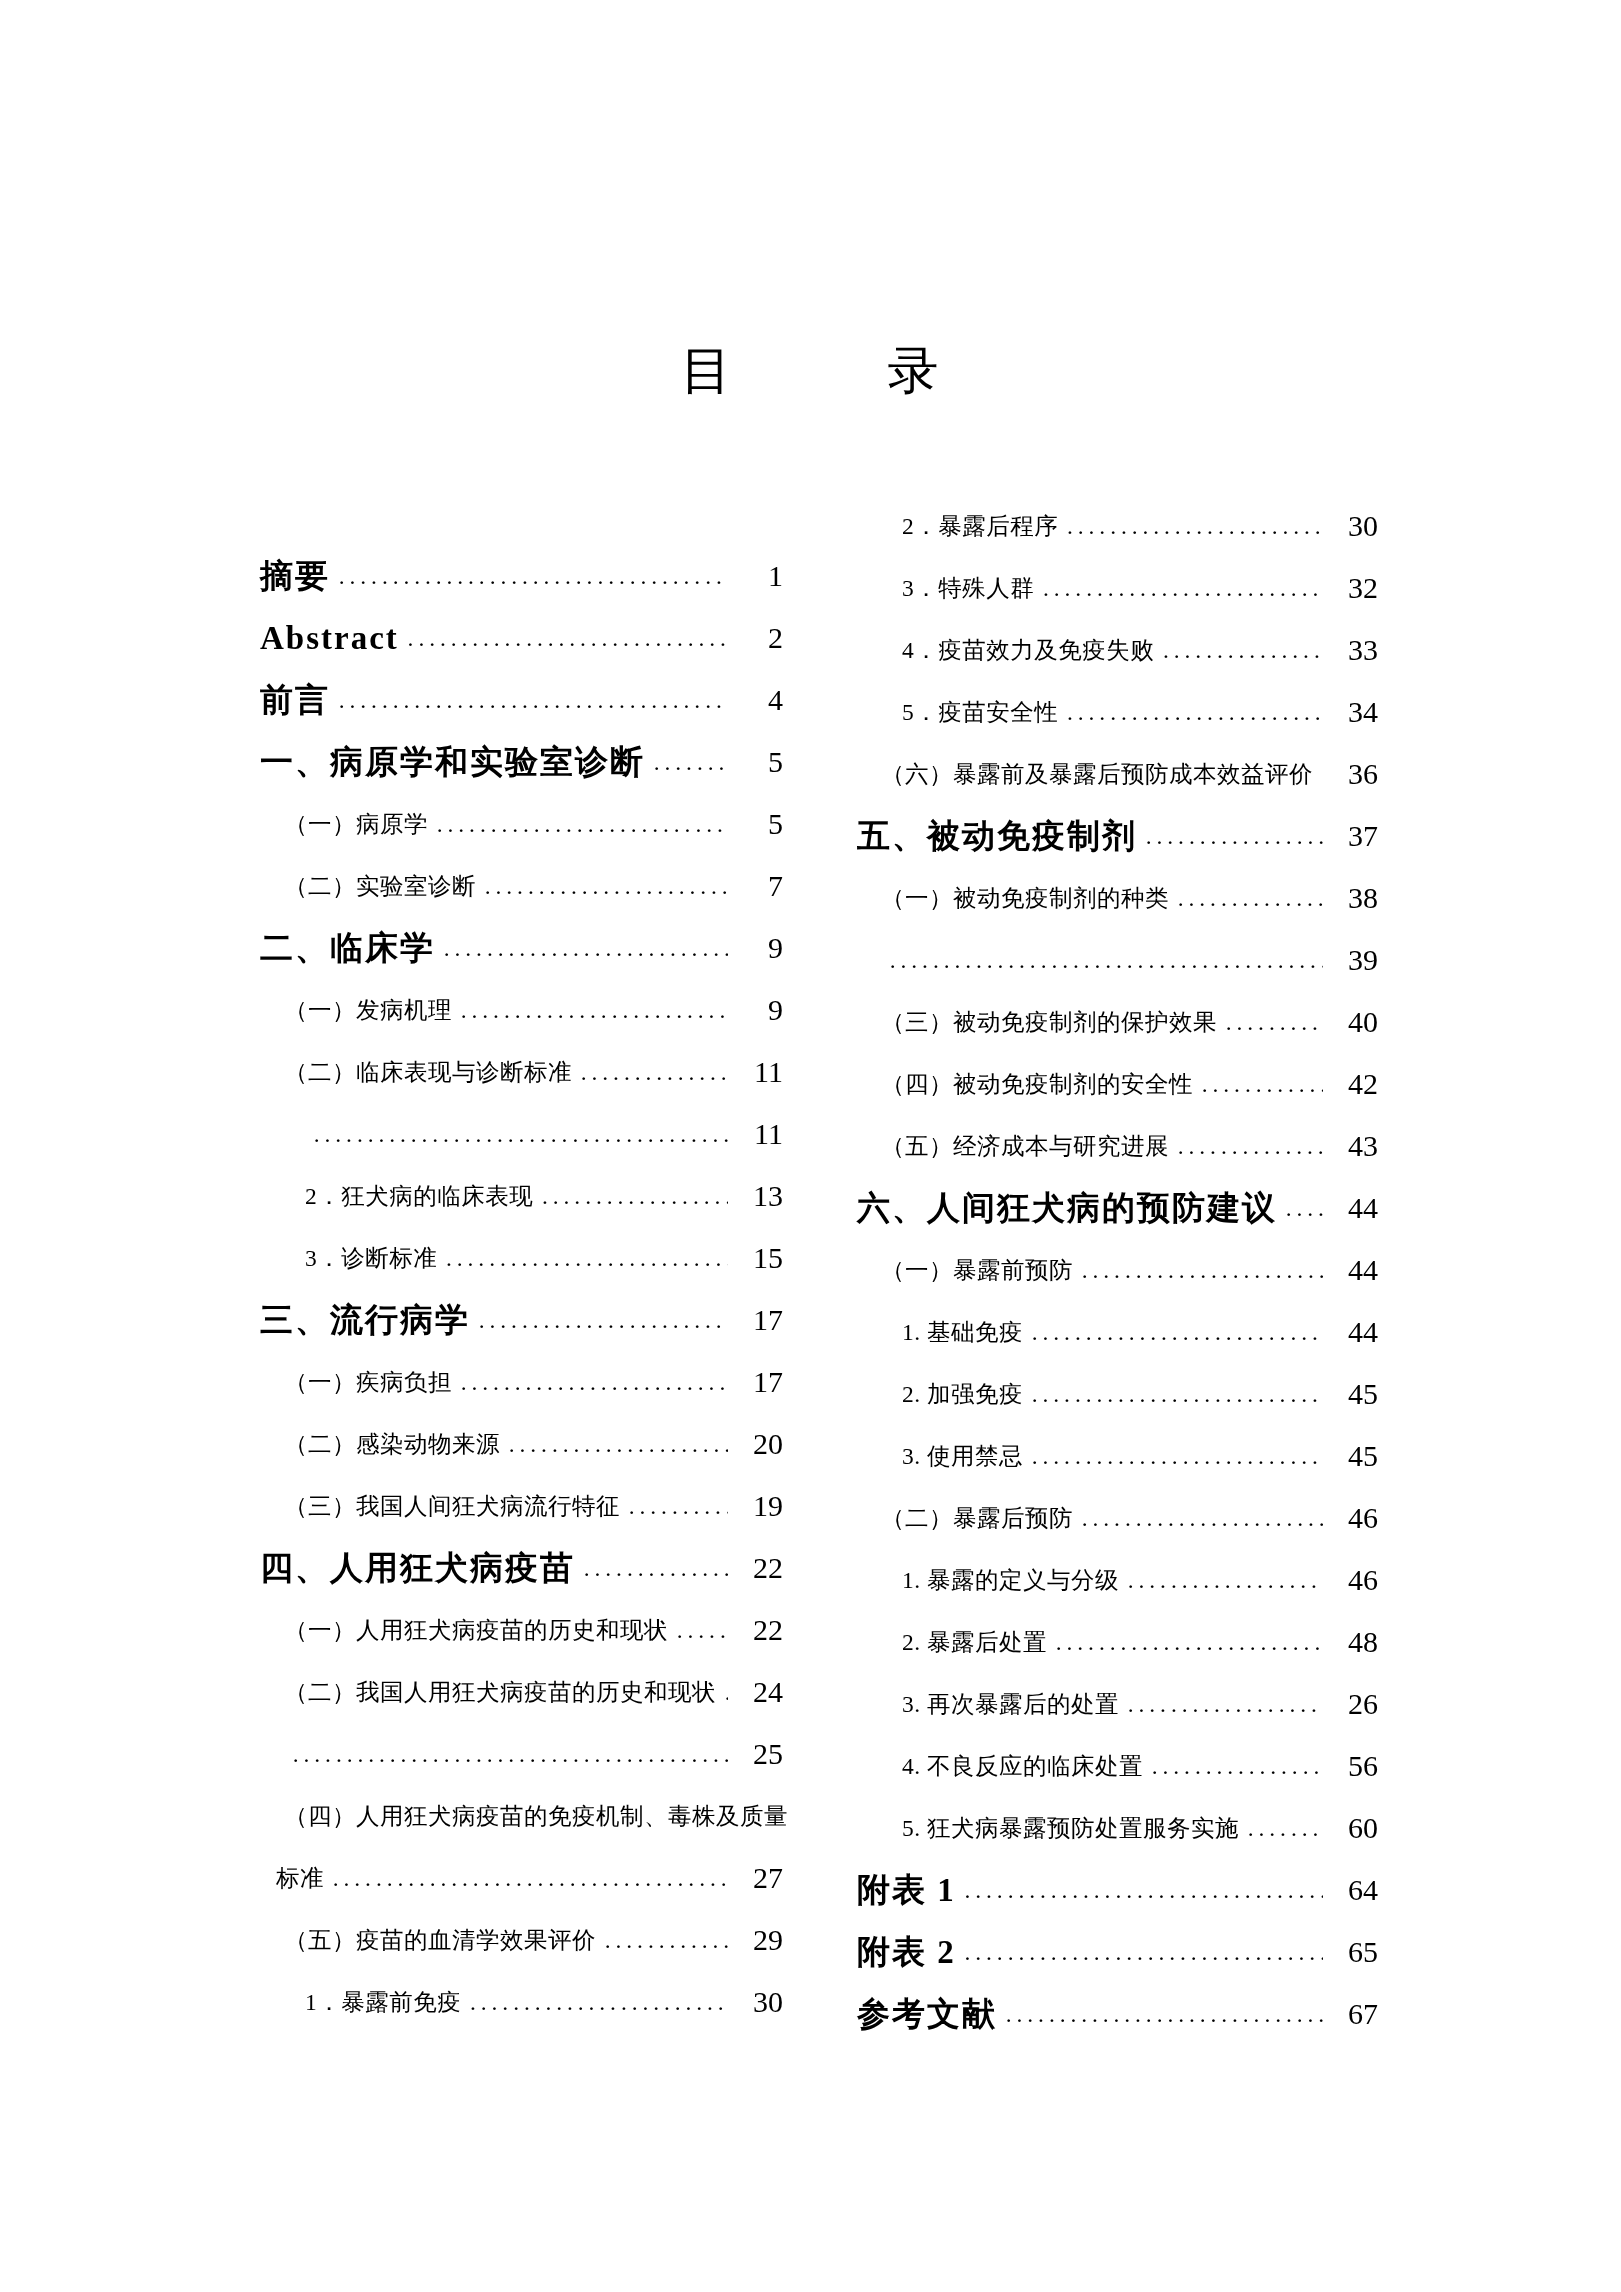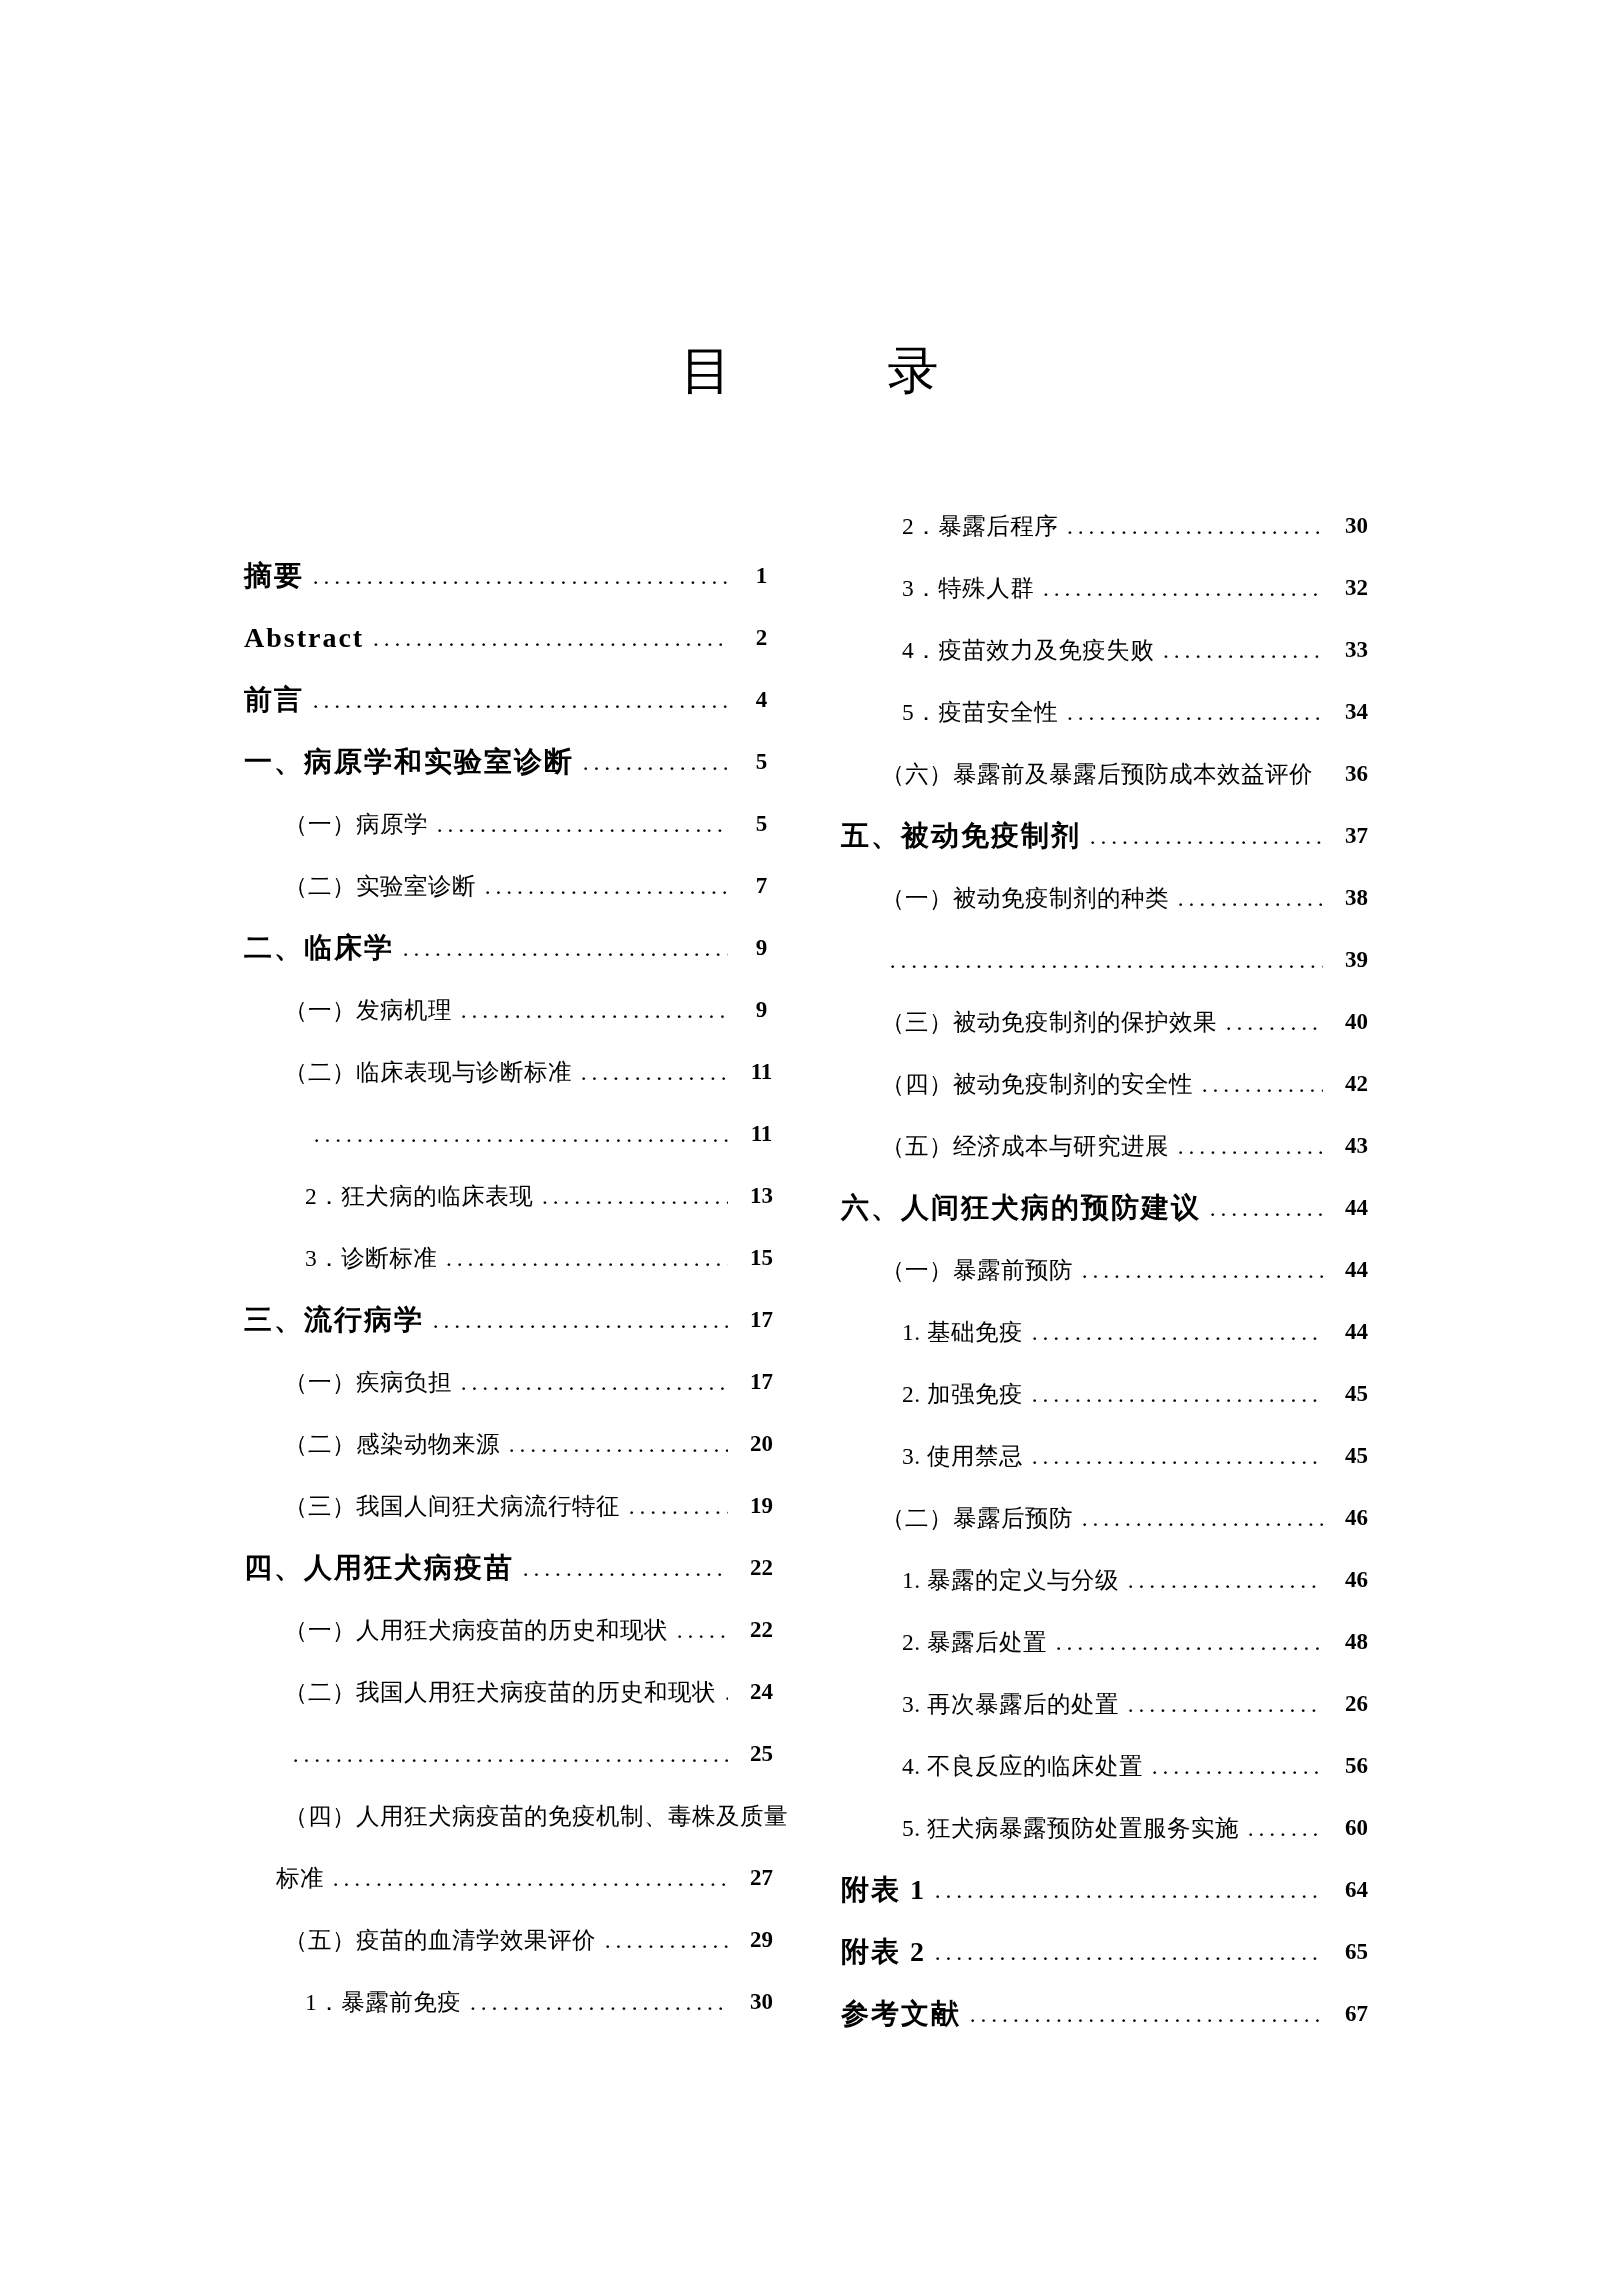--- a/index.html
+++ b/index.html
@@ -28,39 +28,38 @@
   .col-left  { left: 244px; top: 545px; width: 539px; }
   .col-right { left: 841px; top: 495px; width: 537px; }
   .row {
     display: flex;
     height: 62px;
     line-height: 62px;
     white-space: nowrap;
     align-items: stretch;
   }
   .label { flex: 0 0 auto; font-size: 23.5px; letter-spacing: 0.5px; }
-  .row.bold .label { font-weight: 700; font-size: 28px; letter-spacing: 2px; }
+  .row.bold .label { font-weight: 700; font-size: 33px; letter-spacing: 2px; margin-left: 16px; }
   .row.level-1 { padding-left: 40px; }
   .row.level-2 { padding-left: 61px; }
   .row.hang    { padding-left: 32px; }
   .leader {
     flex: 1 1 auto;
     min-width: 0;
     overflow: hidden;
     font-size: 23.5px;
     letter-spacing: 4.9px;
     padding-left: 8.8px;
   }
   .page-num {
     flex: 0 0 auto;
     min-width: 43px;
-    text-align: center;
-    font-size: 23px;
+    text-align: right;
+    font-size: 30px;
     margin-left: 11.8px;
-    font-weight: bold;
   }
   .row.nopage .leader,
   .row.nopage .page-num { visibility: hidden; }
 </style>
 </head>
 <body>
 
 <div class="doc-page">
   <div class="title">目 录</div>
 

